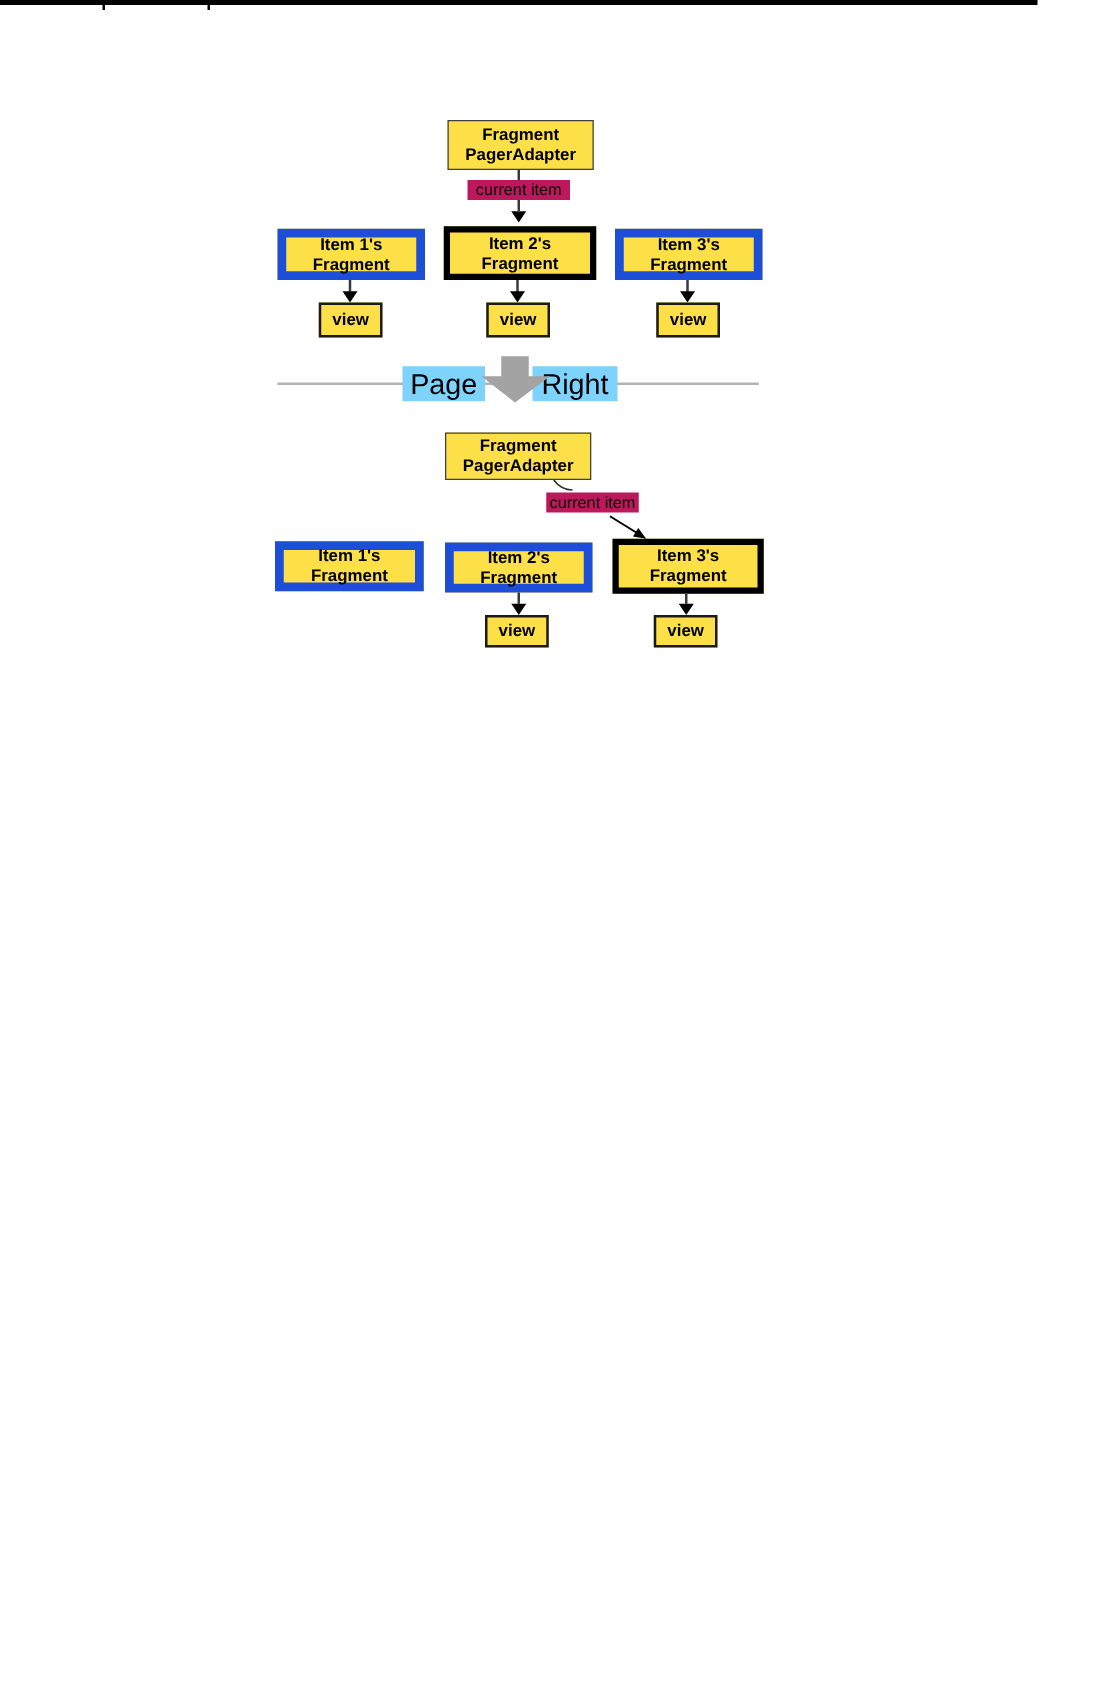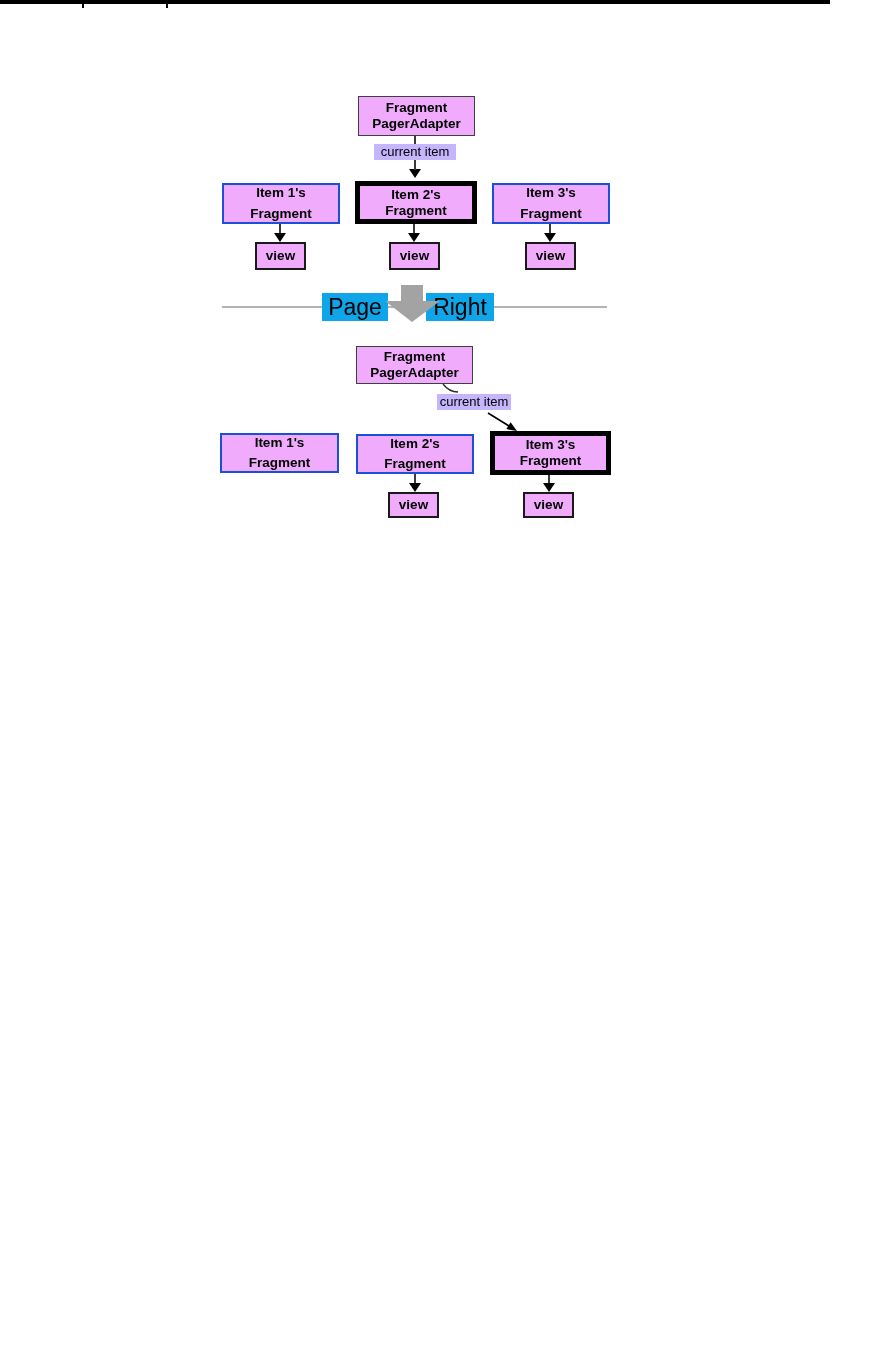--- a/index.html
+++ b/index.html
@@ -14,58 +14,58 @@
     color: #000;
   }
   .abs { position: absolute; }
   
   .top-rule { left: 0; top: 0; width: 830px; height: 4px; background: #000; }
   .top-tick { top: 0; width: 2px; height: 8px; background: #000; }
   
   .box {
     position: absolute;
     box-sizing: border-box;
-    background: #f0abfc;
+    background: #fde047;
     display: flex;
     flex-direction: column;
     align-items: center;
     justify-content: center;
     text-align: center;
     font-weight: bold;
     font-size: 13.5px;
     line-height: 16px;
   }
   .box.adapter   { border: 1px solid #3f3f3f; }
-  .box.normal    { border: 2px solid #1d4ed8; justify-content: space-between; }
+  .box.normal    { border: 7px solid #1d4ed8; }
   .box.highlight { border: 5px solid #000000; }
   .box.viewbox   { border: 2px solid #1a1a1a; text-align: center; }
   
   .vstem { position: absolute; width: 2px; background: #3a3a3a; }
   .ahead {
     position: absolute; width: 0; height: 0;
     border-left: 6px solid transparent;
     border-right: 6px solid transparent;
     border-top: 9px solid #000;
   }
   
   .label-small {
     position: absolute;
     font-size: 13px;
     line-height: 16px;
-    background: #c4b5fd;
+    background: #be185d;
     text-align: center;
     z-index: 3;
   }
   
   .divider-line { position: absolute; height: 2px; background: #b3b3b3; z-index: 1; }
   .big-label {
     position: absolute;
     font-size: 23px;
     line-height: 28px;
-    background: #0ea5e9;
+    background: #7dd3fc;
     text-align: center;
     z-index: 2;
     padding: 0 3px;
   }
   svg { position: absolute; overflow: visible; }
 </style>
 </head>
 <body>
 
 <div id="page">

